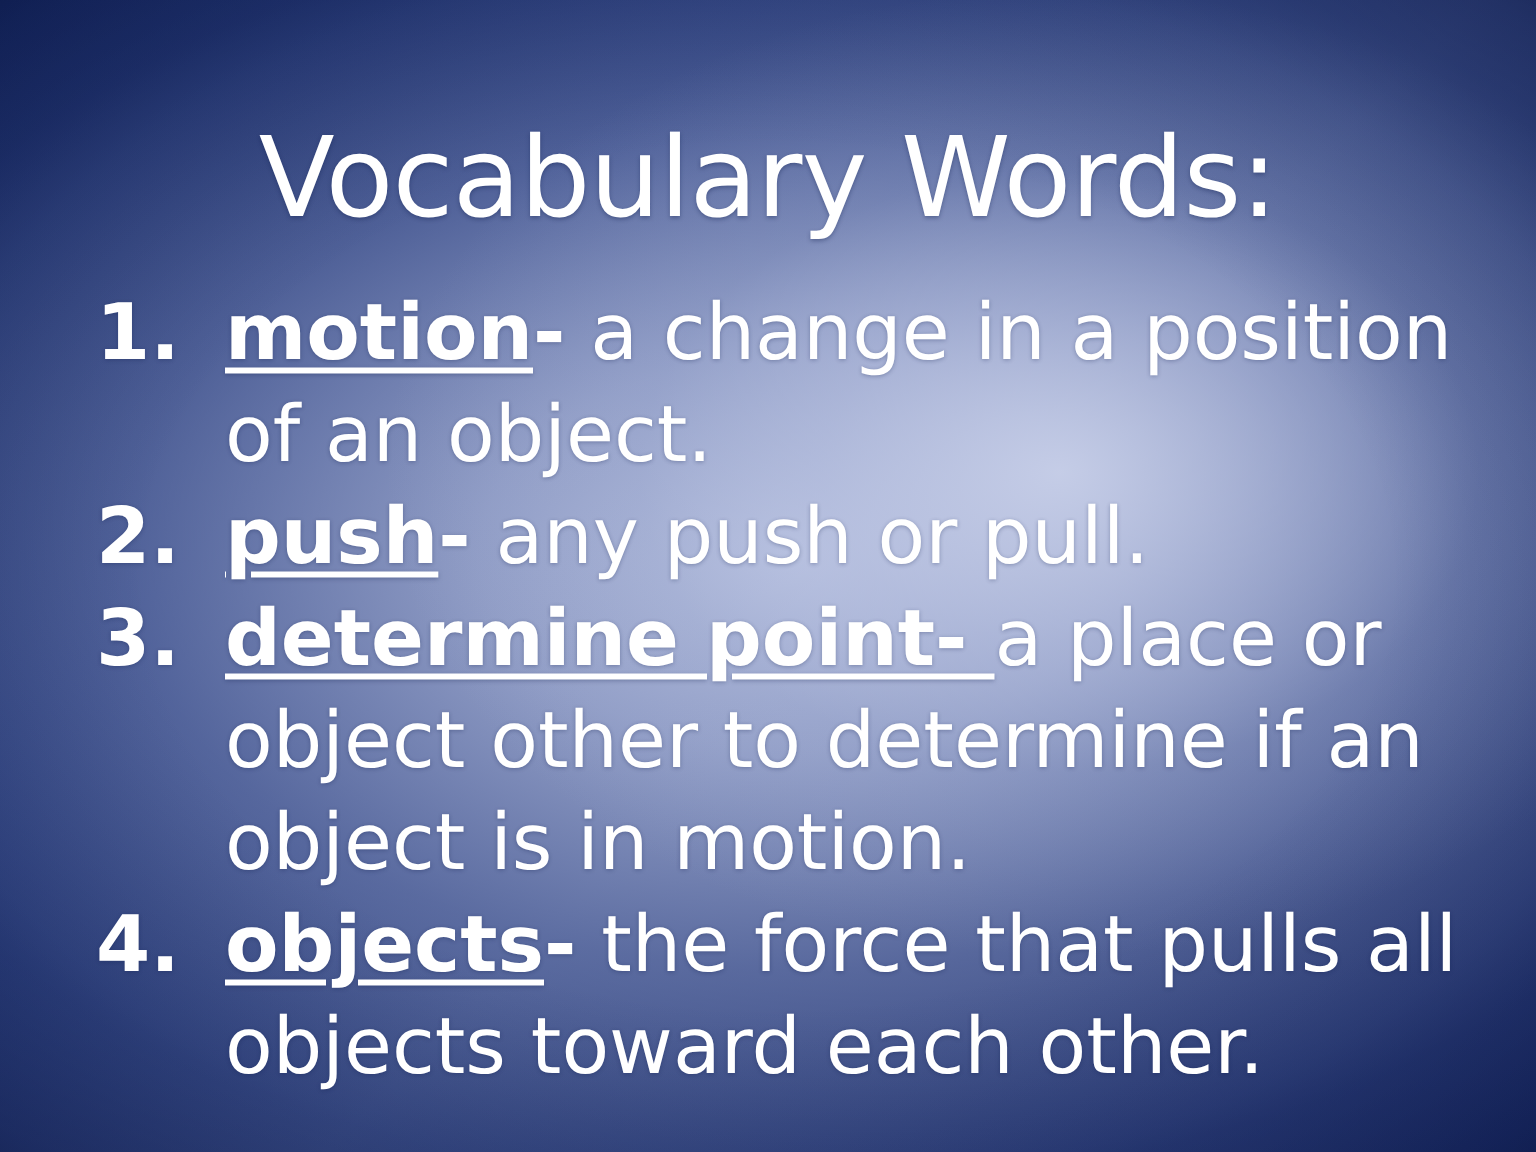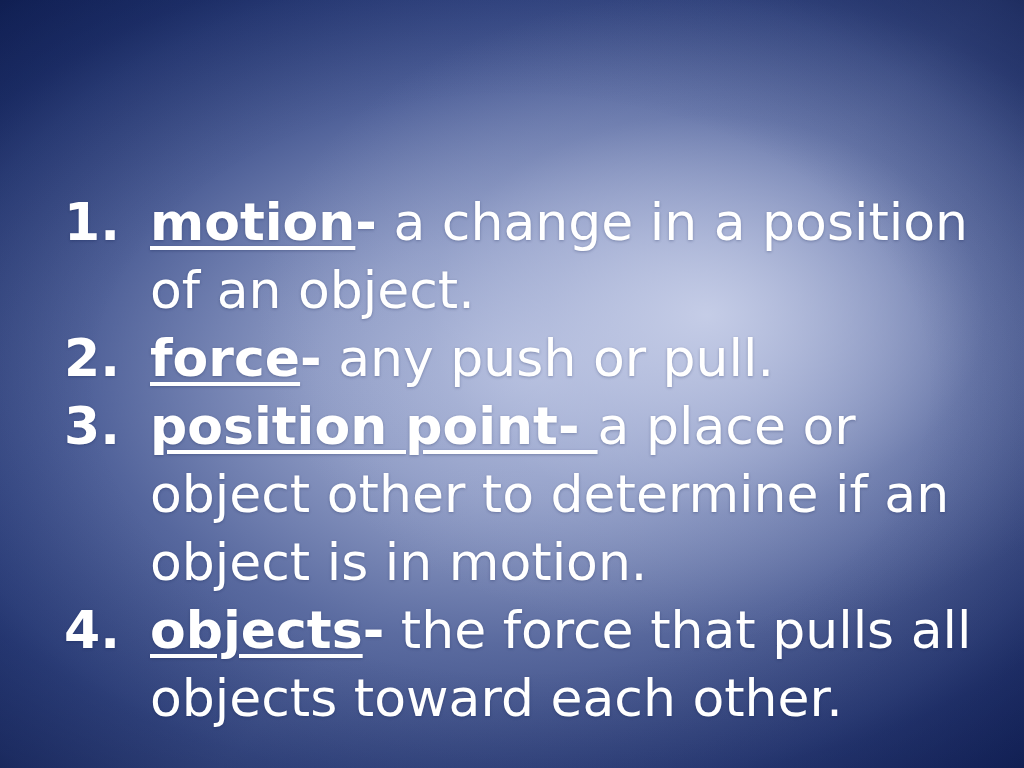--- a/index.html
+++ b/index.html
@@ -141,33 +141,34 @@
 
 <div id="slide">
 
   <div class="bg-base"></div>
   <div class="bg-glow-wide"></div>
   <div class="bg-glow-core"></div>
   <div class="bg-vignette"></div>
 
   <div class="content">
 
+    <div class="slide-title">Vocabulary Words:</div>
 
     <ul class="vocab-list">
 
       <li class="vocab-item">
         <span class="item-number">1.</span><span class="term">motion</span><span class="dash">-</span><span class="definition"> a change in a position of an object.</span>
       </li>
 
       <li class="vocab-item">
-        <span class="item-number">2.</span><span class="term">force</span><span class="dash">-</span><span class="definition"> any push or pull.</span>
+        <span class="item-number">2.</span><span class="term">push</span><span class="dash">-</span><span class="definition"> any push or pull.</span>
       </li>
 
       <li class="vocab-item">
-        <span class="item-number">3.</span><span class="term">position point- </span><span class="dash"></span><span class="definition">a place or object other to determine if an object is in motion.</span>
+        <span class="item-number">3.</span><span class="term">determine point- </span><span class="dash"></span><span class="definition">a place or object other to determine if an object is in motion.</span>
       </li>
 
       <li class="vocab-item">
         <span class="item-number">4.</span><span class="term">objects</span><span class="dash">-</span><span class="definition"> the force that pulls all objects toward each other.</span>
       </li>
 
     </ul>
 
   </div>
 </div>

